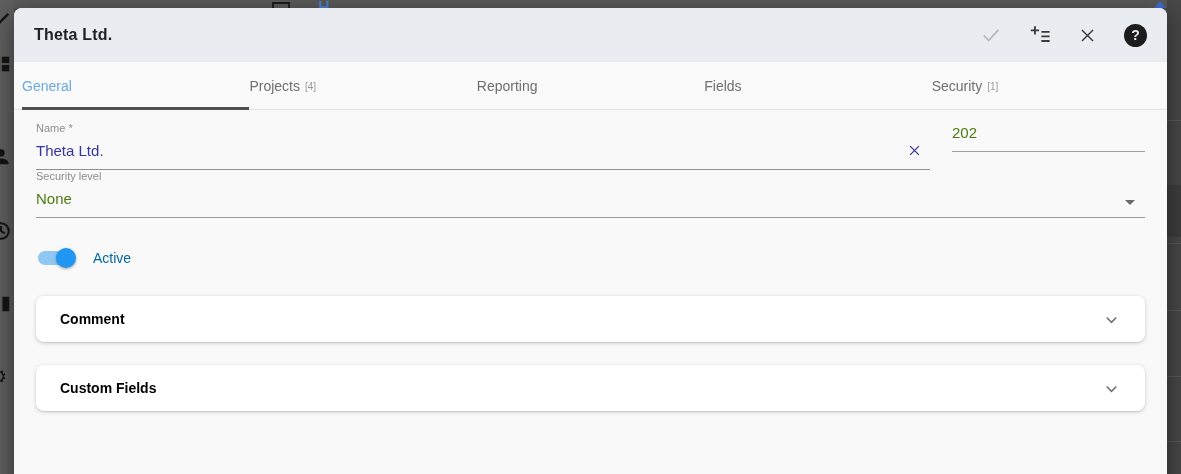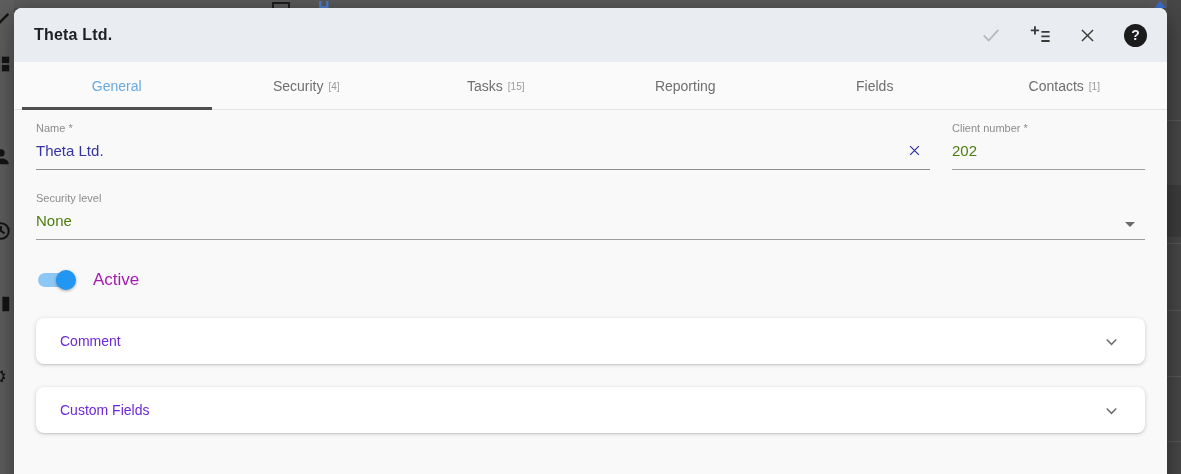--- a/index.html
+++ b/index.html
@@ -53,21 +53,21 @@
     color:#e9edf2; font-size:14px; font-weight:bold;
     display:flex; align-items:center; justify-content:center;
   }
 
   
   .tabbar {
     height:48px; background:#fafafa; display:flex;
     border-bottom:1px solid #e3e3e3; padding:0 8px;
   }
   .tab {
-    flex:1; display:flex; align-items:center; justify-content:center; gap:5px;
+    flex:1; display:flex; align-items:center; gap:5px;
     font-size:14px; color:#6f6f6f; cursor:pointer; position:relative;
   }
   .tab .tcount { font-size:10px; color:#9b9b9b; padding-top:2px; }
   .tab .tcount:empty { display:none; }
   .tab.active { color:#68a9e0; }
   .tab.active::after {
     content:""; position:absolute; left:0; right:0; bottom:-1px; height:3px; background:#4f4f4f;
   }
 
   
@@ -76,43 +76,43 @@
   .flabel { font-size:11px; color:#8c8c8c; line-height:13px; margin-bottom:5px; }
   .fvalue {
     font-size:15px; color:#4d7c0f; line-height:22px;
     padding-bottom:7px; border-bottom:1px solid #9e9e9e; cursor:text;
   }
   .row1 { display:flex; gap:22px; }
   .name-field { flex:1; }
   .name-field .fvalue { color:#3434a3; border-bottom-color:#8f8f8f; padding-right:30px; }
   .client-field { width:193px; }
   .clear-x { position:absolute; right:8px; bottom:8px; cursor:pointer; }
-  .sec-field { margin-top:22px; }
+  .sec-field { }
   .select-caret {
     position:absolute; right:10px; bottom:13px; width:0; height:0;
     border-left:5px solid transparent; border-right:5px solid transparent;
     border-top:5px solid #6b6b6b;
   }
 
   .toggle-row { margin-top:26px; display:flex; align-items:center; gap:19px; height:28px; }
   .switch { position:relative; width:36px; height:14px; margin-left:2px; cursor:pointer; }
   .switch .track { width:36px; height:14px; border-radius:7px; background:#8fc7f4; }
   .switch .thumb {
     position:absolute; top:-3px; right:-2px; width:20px; height:20px; border-radius:50%;
     background:#2196f3; box-shadow:0 1px 3px rgba(0,0,0,0.35);
   }
-  .toggle-label { font-size:17px; color:#a21caf; }
+  .toggle-label { font-size:14px; color:#0369a1; }
 
   .card {
     margin-top:24px; height:46px; background:#ffffff; border-radius:8px;
     box-shadow:0 1px 4px rgba(0,0,0,0.18), 0 1px 1px rgba(0,0,0,0.08);
     display:flex; align-items:center; padding:0 24px; cursor:pointer;
   }
   .card + .card { margin-top:23px; }
-  .card .clabel { font-size:14px; color:#6d28d9; }
+  .card .clabel { font-size:14px; color:#000000;font-weight:bold; }
   .card .chev { margin-left:auto; display:flex; }
 </style>
 </head>
 <body>
 
 <div class="top-strip">
   <div class="bg-square"></div>
   <div class="bg-blue-text">H</div>
   <div class="bg-blue-logo"></div>
 </div>
@@ -184,55 +184,50 @@
       <span class="hdr-icon help-circle">?</span>
     </div>
   </div>
 
   <div class="tabbar">
     <div class="tab active">
       <span class="tlabel">General</span>
 
     </div>
     <div class="tab">
+      <span class="tlabel">Projects</span>
+      <span class="tcount">[4]</span>
+    </div>
+    <div class="tab">
+      <span class="tlabel">Reporting</span>
+
+    </div>
+    <div class="tab">
+      <span class="tlabel">Fields</span>
+
+    </div>
+    <div class="tab">
       <span class="tlabel">Security</span>
-      <span class="tcount">[4]</span>
-    </div>
-    <div class="tab">
-      <span class="tlabel">Tasks</span>
-      <span class="tcount">[15]</span>
-    </div>
-    <div class="tab">
-      <span class="tlabel">Reporting</span>
-
-    </div>
-    <div class="tab">
-      <span class="tlabel">Fields</span>
-
-    </div>
-    <div class="tab">
-      <span class="tlabel">Contacts</span>
       <span class="tcount">[1]</span>
     </div>
   </div>
 
   <div class="content">
 
     <div class="row1">
       <div class="field name-field">
         <div class="flabel">Name *</div>
         <div class="fvalue">Theta Ltd.</div>
         <span class="clear-x">
           <svg width="15" height="15" viewBox="0 0 24 24">
               <path d="M5 5l14 14M19 5L5 19" fill="none" stroke="#3434a3" stroke-width="2"></path>
             </svg>
         </span>
       </div>
       <div class="field client-field">
-        <div class="flabel">Client number *</div>
         <div class="fvalue">202</div>
       </div>
     </div>
 
     <div class="field sec-field">
       <div class="flabel">Security level</div>
       <div class="fvalue">None</div>
       <span class="select-caret"></span>
     </div>
 

